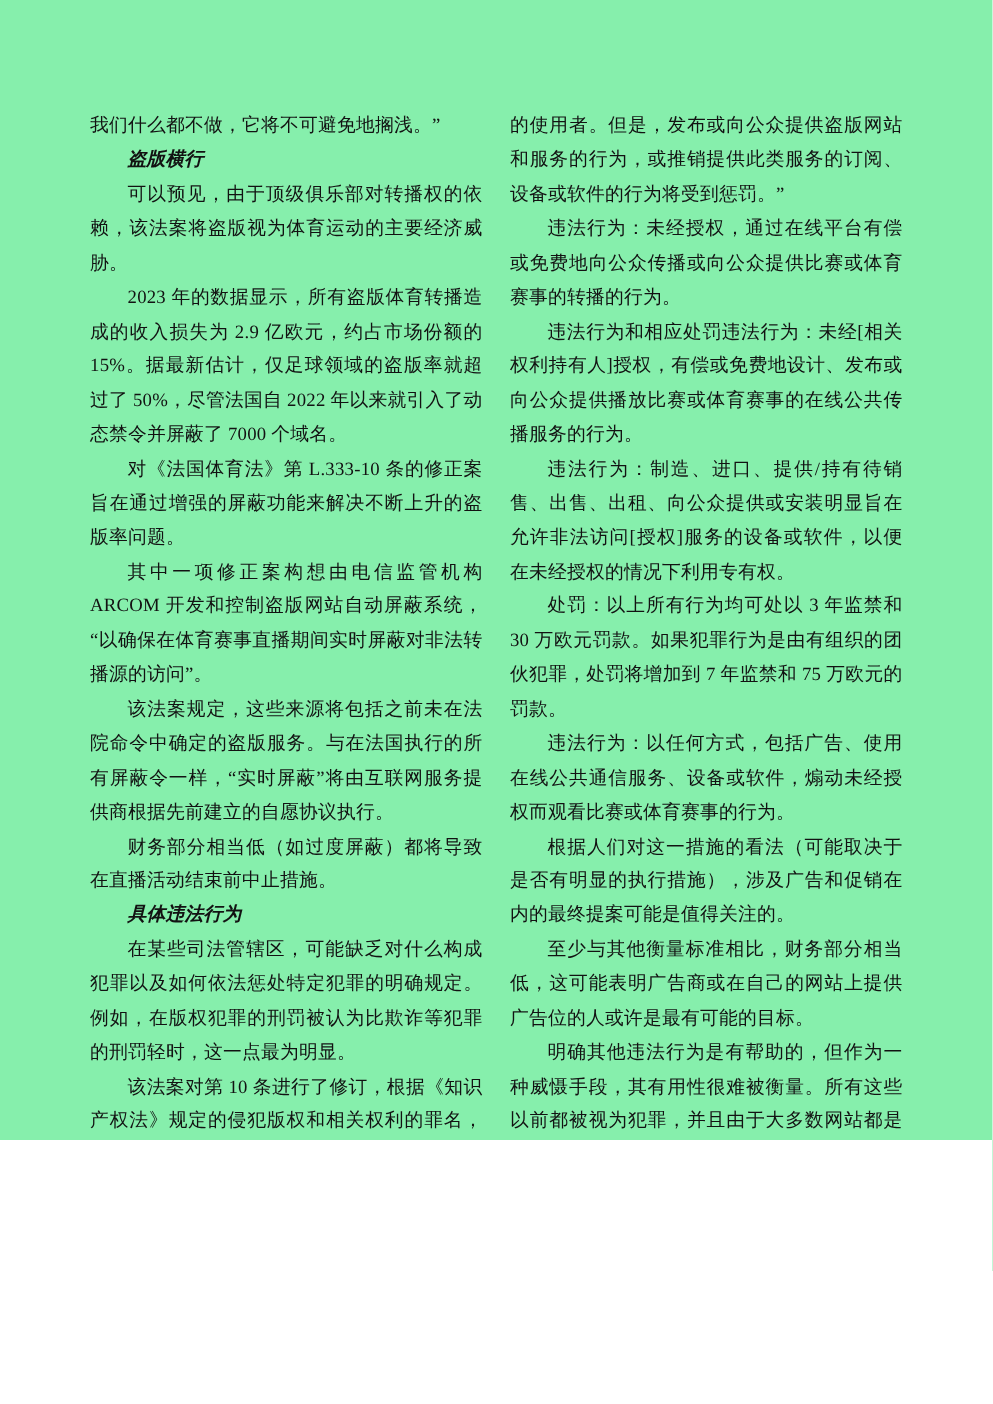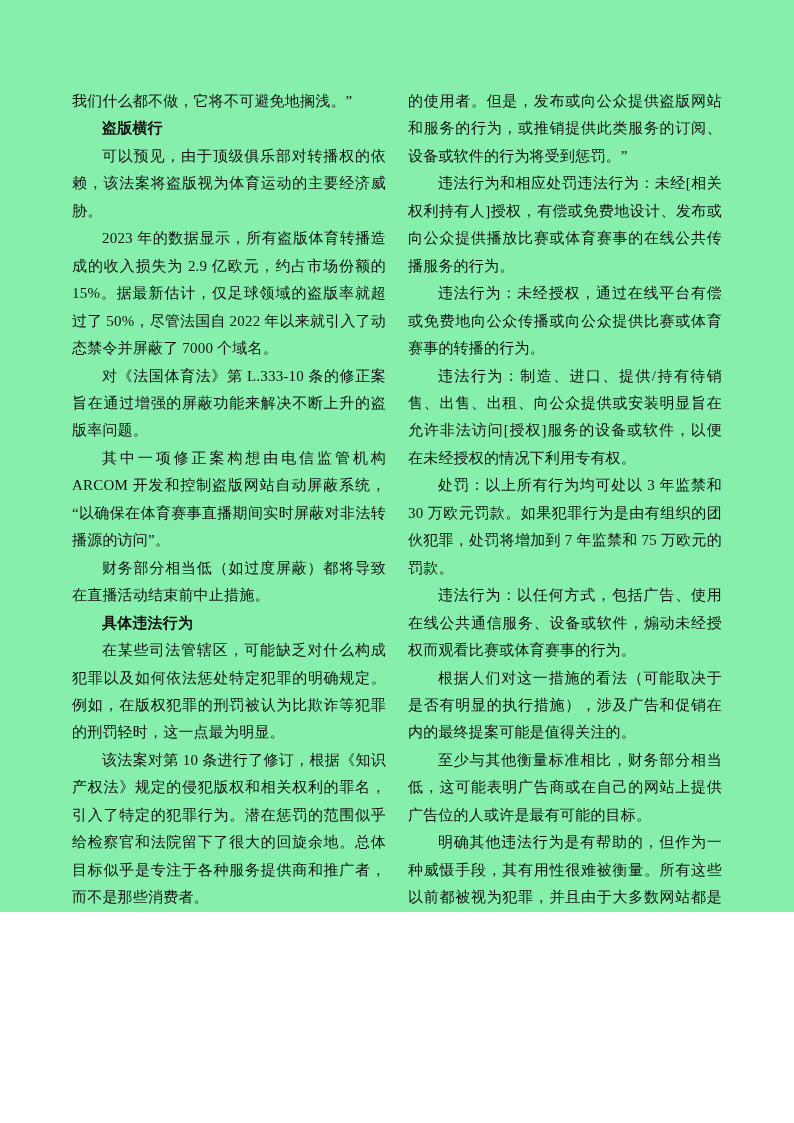--- a/index.html
+++ b/index.html
@@ -18,21 +18,21 @@
     width: 314px;
     font-size: 15px;
     line-height: 27.45px;
     text-align: justify;
     letter-spacing: 0.2px;
   }
   .column-left  { left: 72px; }
   .column-right { left: 408px; }
   .column p { margin: 0; text-indent: 2em; }
   .column p.cont { text-indent: 0; }          
-  .column p.heading { font-weight: bold; }     
+  .column p.heading { font-weight: bold; font-style: italic; }     
   .column p.credit { text-indent: 0; }
   .footer {
     position: absolute;
     top: 1049px;
     right: 72px;
     height: 18px;
     display: flex;
     align-items: center;
     font-family: "Liberation Sans", "DejaVu Sans", sans-serif;
   }
@@ -68,30 +68,31 @@
 
 <div class="page">
 
   <div class="column column-left">
     <p class="cont">我们什么都不做，它将不可避免地搁浅。”</p>
     <p class="heading">盗版横行</p>
     <p>可以预见，由于顶级俱乐部对转播权的依赖，该法案将盗版视为体育运动的主要经济威胁。</p>
     <p>2023 年的数据显示，所有盗版体育转播造成的收入损失为 2.9 亿欧元，约占市场份额的 15%。据最新估计，仅足球领域的盗版率就超过了 50%，尽管法国自 2022 年以来就引入了动态禁令并屏蔽了 7000 个域名。</p>
     <p>对《法国体育法》第 L.333-10 条的修正案旨在通过增强的屏蔽功能来解决不断上升的盗版率问题。</p>
     <p>其中一项修正案构想由电信监管机构 ARCOM 开发和控制盗版网站自动屏蔽系统，“以确保在体育赛事直播期间实时屏蔽对非法转播源的访问”。</p>
+    <p>该法案规定，这些来源将包括之前未在法院命令中确定的盗版服务。与在法国执行的所有屏蔽令一样，“实时屏蔽”将由互联网服务提供商根据先前建立的自愿协议执行。</p>
     <p>财务部分相当低（如过度屏蔽）都将导致在直播活动结束前中止措施。</p>
     <p class="heading">具体违法行为</p>
     <p>在某些司法管辖区，可能缺乏对什么构成犯罪以及如何依法惩处特定犯罪的明确规定。例如，在版权犯罪的刑罚被认为比欺诈等犯罪的刑罚轻时，这一点最为明显。</p>
     <p>该法案对第 10 条进行了修订，根据《知识产权法》规定的侵犯版权和相关权利的罪名，引入了特定的犯罪行为。潜在惩罚的范围似乎给检察官和法院留下了很大的回旋余地。总体目标似乎是专注于各种服务提供商和推广者，而不是那些消费者。</p>
   </div>
 
   <div class="column column-right">
     <p class="cont">的使用者。但是，发布或向公众提供盗版网站和服务的行为，或推销提供此类服务的订阅、设备或软件的行为将受到惩罚。”</p>
+    <p>违法行为：未经授权，通过在线平台有偿或免费地向公众传播或向公众提供比赛或体育赛事的转播的行为。</p>
     <p>违法行为和相应处罚违法行为：未经[相关权利持有人]授权，有偿或免费地设计、发布或向公众提供播放比赛或体育赛事的在线公共传播服务的行为。</p>
-    <p>违法行为：未经授权，通过在线平台有偿或免费地向公众传播或向公众提供比赛或体育赛事的转播的行为。</p>
     <p>违法行为：制造、进口、提供/持有待销售、出售、出租、向公众提供或安装明显旨在允许非法访问[授权]服务的设备或软件，以便在未经授权的情况下利用专有权。</p>
     <p>处罚：以上所有行为均可处以 3 年监禁和 30 万欧元罚款。如果犯罪行为是由有组织的团伙犯罪，处罚将增加到 7 年监禁和 75 万欧元的罚款。</p>
     <p>违法行为：以任何方式，包括广告、使用在线公共通信服务、设备或软件，煽动未经授权而观看比赛或体育赛事的行为。</p>
     <p>根据人们对这一措施的看法（可能取决于是否有明显的执行措施），涉及广告和促销在内的最终提案可能是值得关注的。</p>
     <p>至少与其他衡量标准相比，财务部分相当低，这可能表明广告商或在自己的网站上提供广告位的人或许是最有可能的目标。</p>
     <p>明确其他违法行为是有帮助的，但作为一种威慑手段，其有用性很难被衡量。所有这些以前都被视为犯罪，并且由于大多数网站都是在法国境外运营的，因此当地法律可能不会被视为特别大的威胁。</p>
     <p class="credit">（编译自 www.torrentfreak.com）</p>
   </div>
 
   <div class="footer">

